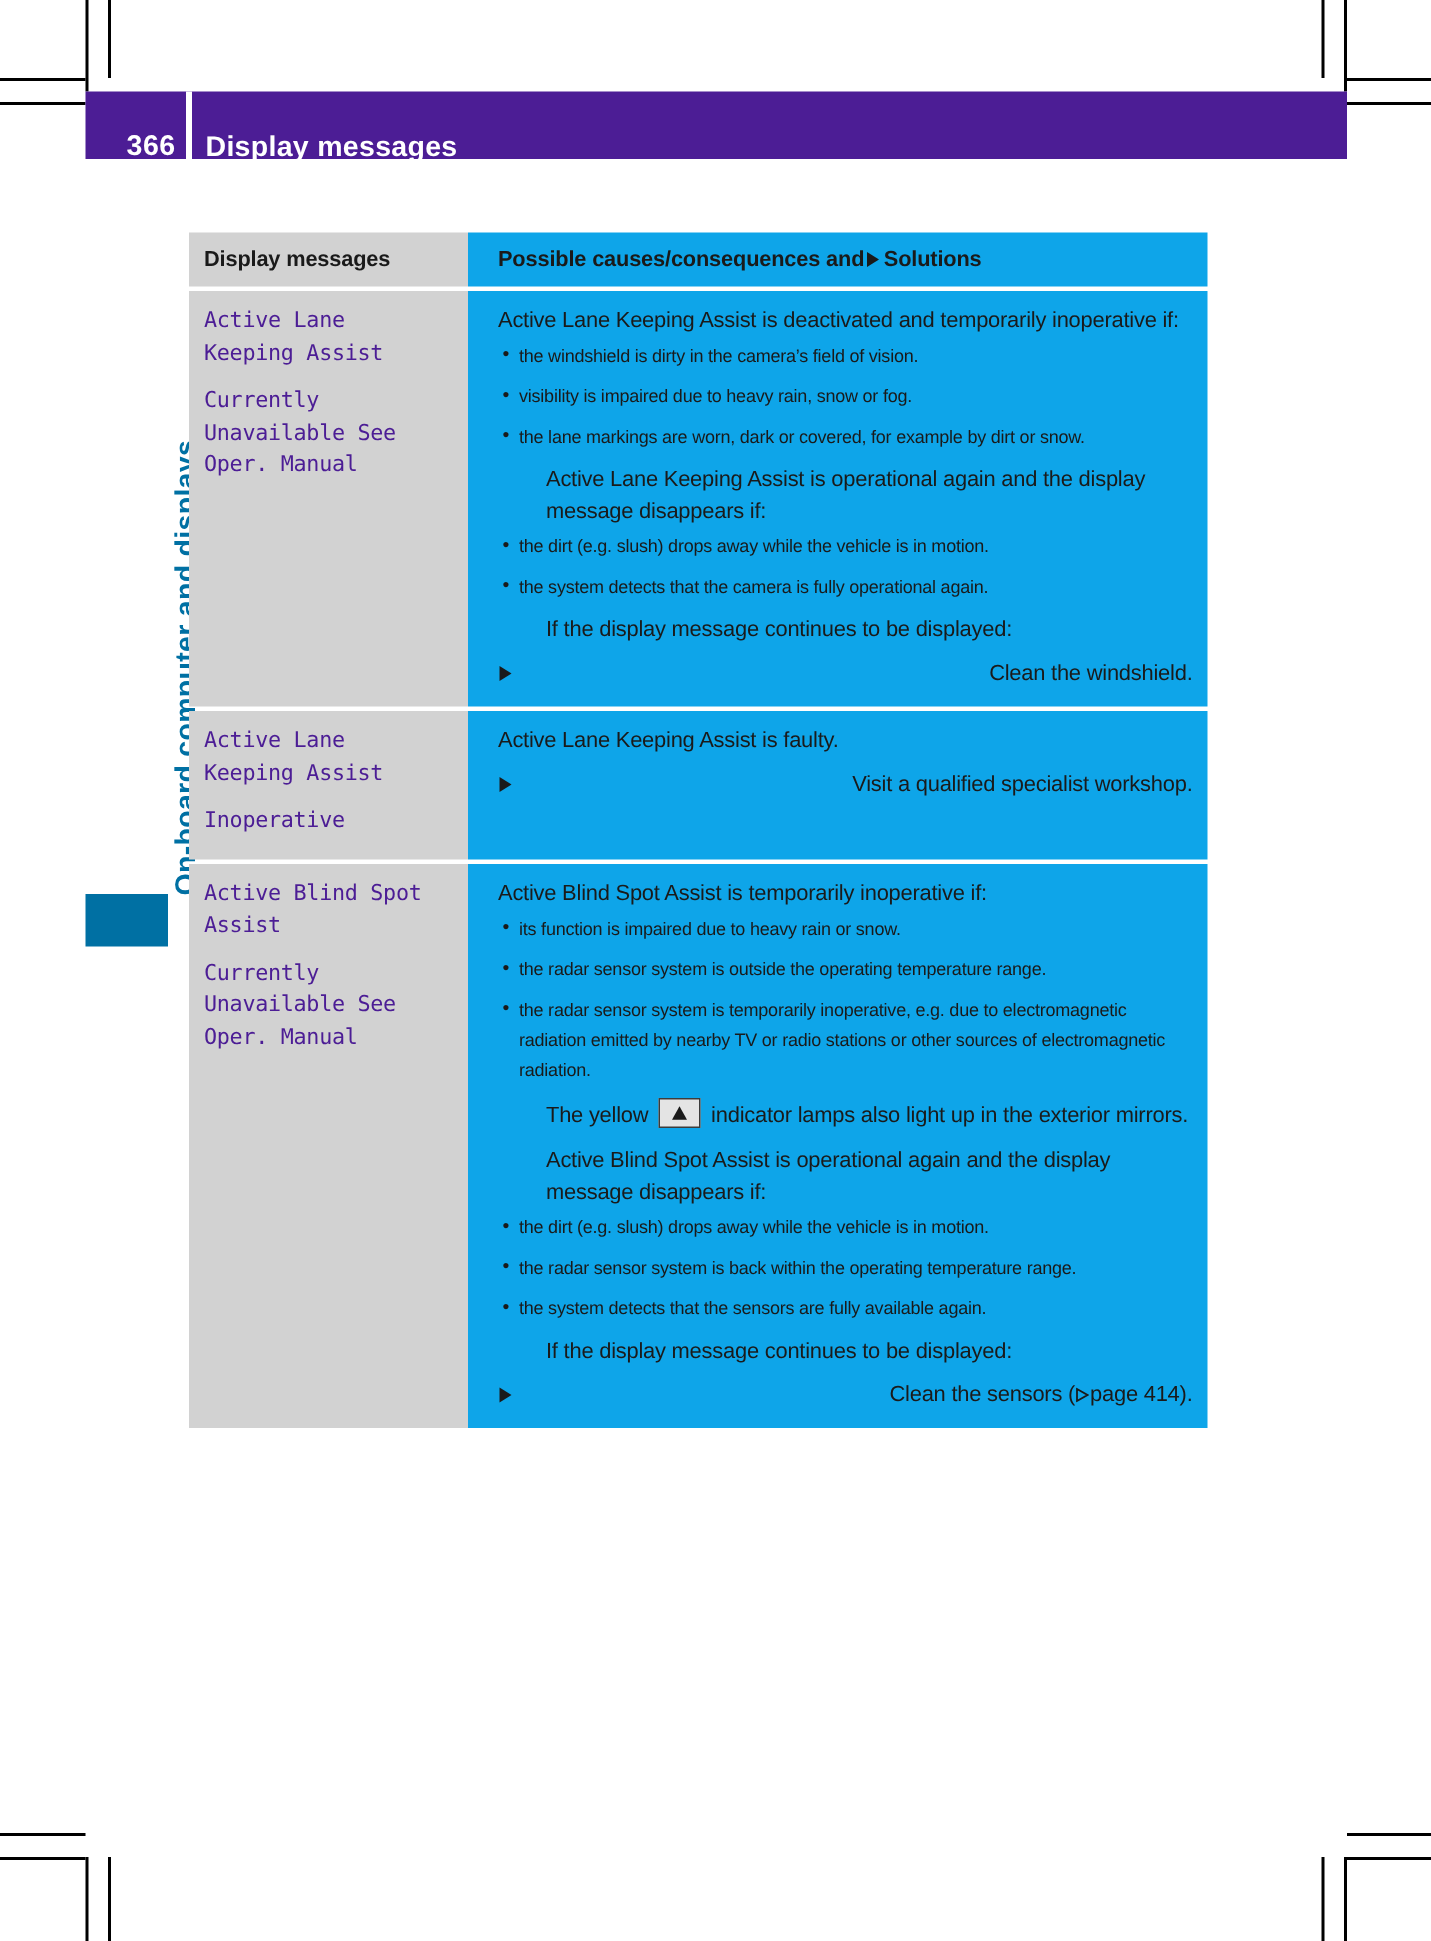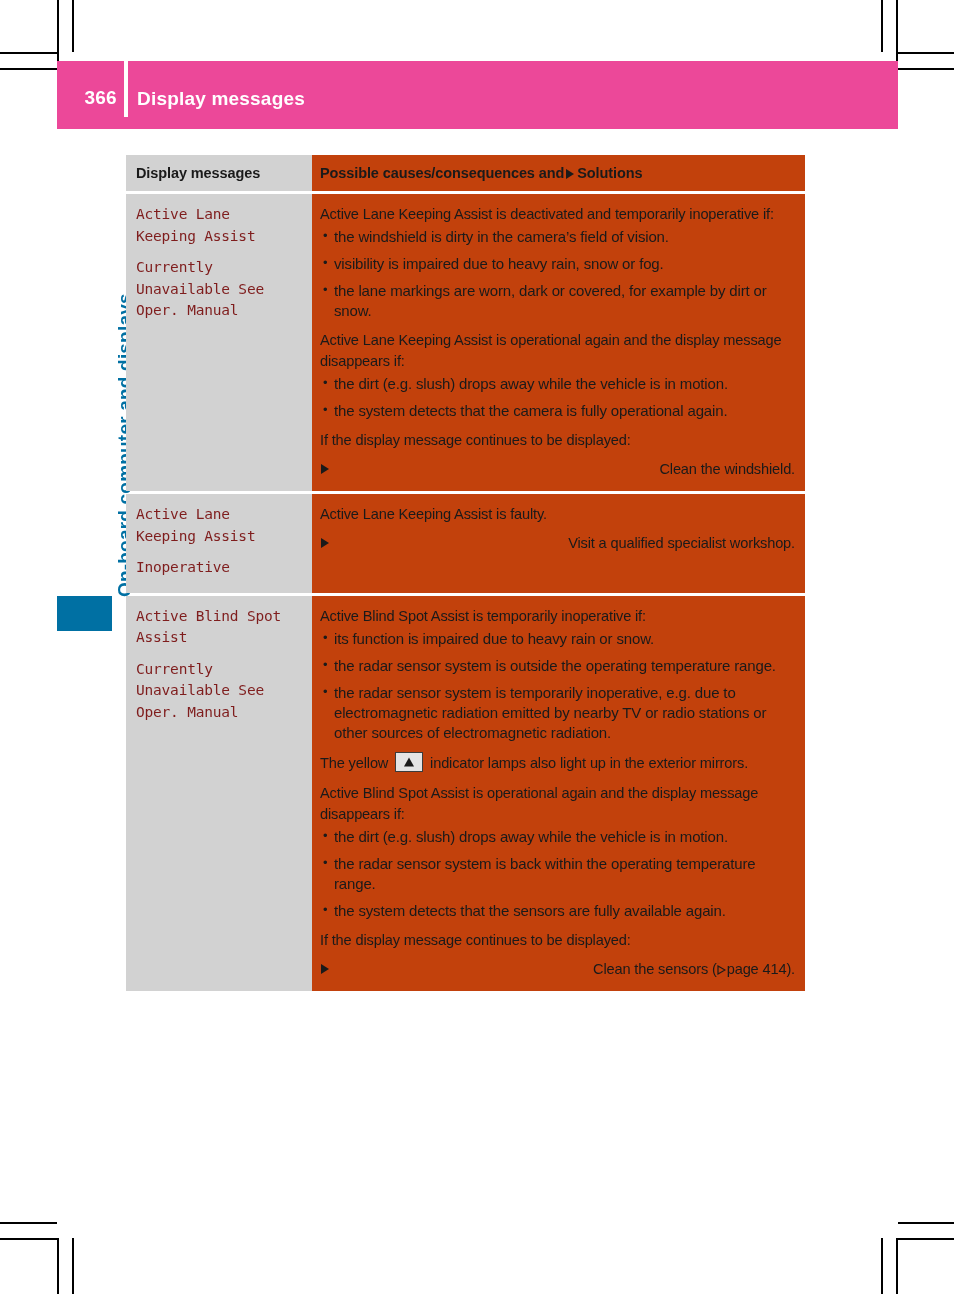--- a/index.html
+++ b/index.html
@@ -20,22 +20,22 @@
     position: absolute;
     background: #000000;
   }
 
   
   #page-header {
     position: absolute;
     left: 57px;
     top: 61px;
     width: 841px;
-    height: 68px;
-    background: #ec4899;
+    height: 45px;
+    background: #4c1d95;
   }
   #page-number {
     position: absolute;
     left: 0px;
     top: 0px;
     width: 60px;
     height: 56px;
     color: #ffffff;
     font-size: 19px;
     font-weight: bold;
@@ -110,23 +110,23 @@
 
   .col-left {
     width: 186px;
     flex: 0 0 186px;
     background: #d2d2d2;
     box-sizing: border-box;
     padding: 10px 12px 14px 10px;
   }
   .col-right {
     flex: 1 1 auto;
-    background: #c2410c;
+    background: #0ea5e9;
     box-sizing: border-box;
-    padding: 10px 10px 12px 8px;
+    padding: 10px 10px 12px 20px;
   }
 
   
   #head-row .col-left,
   #head-row .col-right {
     padding-top: 10px;
     padding-bottom: 10px;
   }
   .th-text {
     font-size: 14.5px;
@@ -143,49 +143,49 @@
     border-bottom: 5.5px solid transparent;
     margin: 0 3px 0 2px;
     position: relative;
     top: 1px;
   }
 
   
   .msg-code {
     font-family: "DejaVu Sans Mono", monospace;
     font-size: 14.5px;
-    color: #7f1d1d;
+    color: #4c1d95;
     line-height: 21.5px;
     letter-spacing: -0.2px;
     white-space: pre-line;
   }
   .msg-code + .msg-code { margin-top: 10px; }
 
   
   .body-text {
     font-size: 14.6px;
     color: #1a1a1a;
     line-height: 21px;
     letter-spacing: -0.15px;
   }
   p.para {
     margin: 0 0 2px 0;
   }
-  p.para.spaced { margin-top: 9px; }
+  p.para.spaced { margin-top: 9px; margin-left: 32px; }
 
   ul.bullets {
     list-style: none;
     margin: 2px 0 0 0;
     padding: 0;
   }
   ul.bullets li {
     position: relative;
     padding-left: 14px;
     margin-bottom: 7px;
-    font-size: 15px;
+    font-size: 12px;
     color: #1a1a1a;
     line-height: 20px;
     letter-spacing: -0.15px;
   }
   ul.bullets li:last-child { margin-bottom: 0; }
   ul.bullets li::before {
     content: "\2022";
     position: absolute;
     left: 3px;
     top: -1px;

